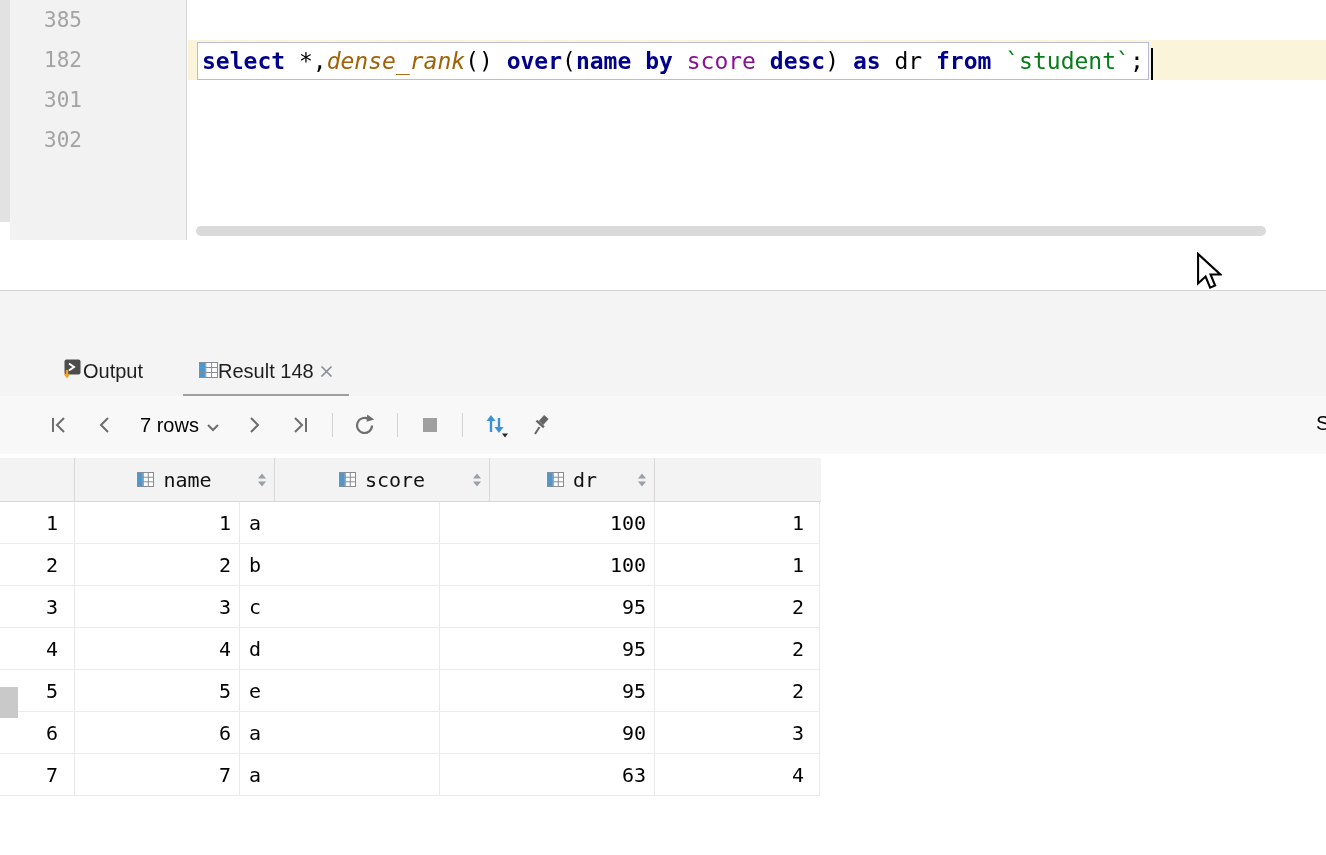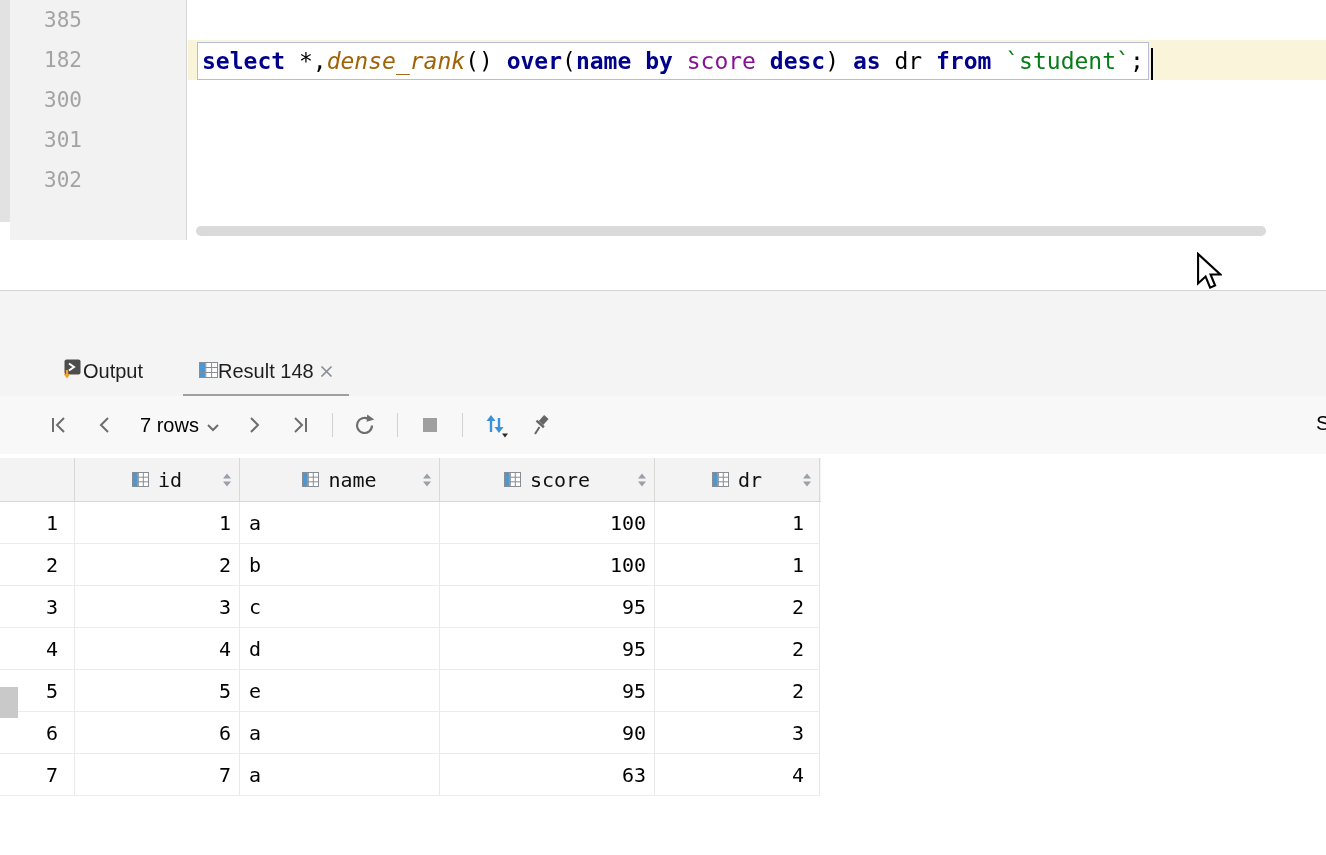--- a/index.html
+++ b/index.html
@@ -94,23 +94,20 @@
   <div class="left-strip"></div>
 
   <div class="gutter">
     <div class="gutter-line">
       <div class="ln">385</div>
     </div>
     <div class="gutter-line">
       <div class="ln">182</div>
     </div>
     <div class="gutter-line">
-      <div class="ln">300</div>
-    </div>
-    <div class="gutter-line">
       <div class="ln">301</div>
     </div>
     <div class="gutter-line">
       <div class="ln">302</div>
     </div>
   </div>
 
   <div class="code">
     <div class="code-line"></div>
     <div class="code-line active">
@@ -244,82 +241,65 @@
       </g>
       <line x1="10.5" y1="14" x2="6" y2="21" stroke="#666" stroke-width="2"></line>
     </svg>
   </div>
   <div class="right-clip">S</div>
 </div>
 
 <div class="grid">
   <div class="g-head">
     <div class="gc w-gut"></div>
-    <div class="gc w-id">
+    <div class="gc w-name">
       <span>
         <svg width="17" height="15" viewBox="0 0 17 15">
           <rect x="0.5" y="0.5" width="16" height="14" fill="#fff" stroke="#878d94"></rect>
           <rect x="1" y="1" width="4.8" height="13" fill="#4b97d2"></rect>
           <line x1="6.3" y1="1" x2="6.3" y2="14" stroke="#878d94"></line>
           <line x1="11.3" y1="1" x2="11.3" y2="14" stroke="#878d94"></line>
           <line x1="1" y1="5.2" x2="16" y2="5.2" stroke="#878d94"></line>
           <line x1="1" y1="9.8" x2="16" y2="9.8" stroke="#878d94"></line>
         </svg>
       </span>
-      <span>id</span>
+      <span>name</span>
       <span class="sort">
           <i class="tri-up"></i>
           <i class="tri-down"></i>
         </span>
     </div>
-    <div class="gc w-name">
+    <div class="gc w-score">
       <span>
         <svg width="17" height="15" viewBox="0 0 17 15">
           <rect x="0.5" y="0.5" width="16" height="14" fill="#fff" stroke="#878d94"></rect>
           <rect x="1" y="1" width="4.8" height="13" fill="#4b97d2"></rect>
           <line x1="6.3" y1="1" x2="6.3" y2="14" stroke="#878d94"></line>
           <line x1="11.3" y1="1" x2="11.3" y2="14" stroke="#878d94"></line>
           <line x1="1" y1="5.2" x2="16" y2="5.2" stroke="#878d94"></line>
           <line x1="1" y1="9.8" x2="16" y2="9.8" stroke="#878d94"></line>
         </svg>
       </span>
-      <span>name</span>
+      <span>score</span>
       <span class="sort">
           <i class="tri-up"></i>
           <i class="tri-down"></i>
         </span>
     </div>
-    <div class="gc w-score">
+    <div class="gc w-dr">
       <span>
         <svg width="17" height="15" viewBox="0 0 17 15">
           <rect x="0.5" y="0.5" width="16" height="14" fill="#fff" stroke="#878d94"></rect>
           <rect x="1" y="1" width="4.8" height="13" fill="#4b97d2"></rect>
           <line x1="6.3" y1="1" x2="6.3" y2="14" stroke="#878d94"></line>
           <line x1="11.3" y1="1" x2="11.3" y2="14" stroke="#878d94"></line>
           <line x1="1" y1="5.2" x2="16" y2="5.2" stroke="#878d94"></line>
           <line x1="1" y1="9.8" x2="16" y2="9.8" stroke="#878d94"></line>
         </svg>
       </span>
-      <span>score</span>
-      <span class="sort">
-          <i class="tri-up"></i>
-          <i class="tri-down"></i>
-        </span>
-    </div>
-    <div class="gc w-dr">
-      <span>
-        <svg width="17" height="15" viewBox="0 0 17 15">
-          <rect x="0.5" y="0.5" width="16" height="14" fill="#fff" stroke="#878d94"></rect>
-          <rect x="1" y="1" width="4.8" height="13" fill="#4b97d2"></rect>
-          <line x1="6.3" y1="1" x2="6.3" y2="14" stroke="#878d94"></line>
-          <line x1="11.3" y1="1" x2="11.3" y2="14" stroke="#878d94"></line>
-          <line x1="1" y1="5.2" x2="16" y2="5.2" stroke="#878d94"></line>
-          <line x1="1" y1="9.8" x2="16" y2="9.8" stroke="#878d94"></line>
-        </svg>
-      </span>
       <span>dr</span>
       <span class="sort">
           <i class="tri-up"></i>
           <i class="tri-down"></i>
         </span>
     </div>
   </div>
 
   <div class="g-row">
     <div class="gc w-gut gut-cell">1</div>

